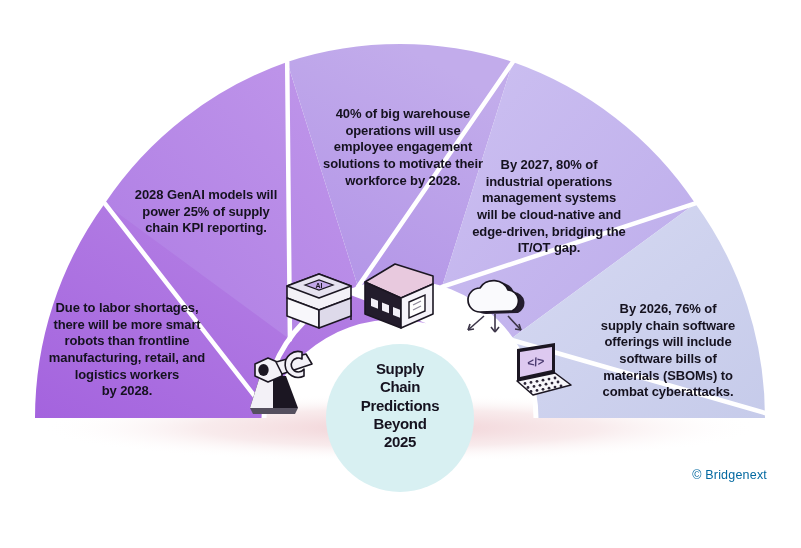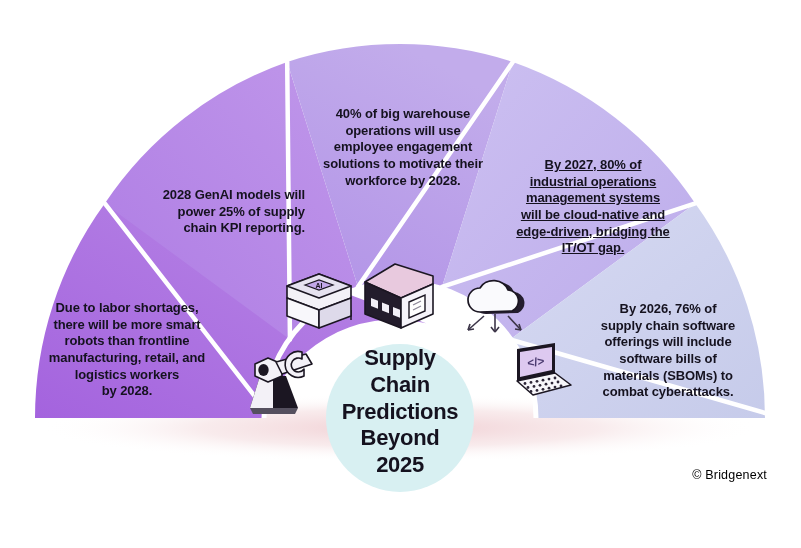--- a/index.html
+++ b/index.html
@@ -26,44 +26,44 @@
     text-align: center;
     color: #15121f;
     font-weight: bold;
     font-size: 13px;
     line-height: 1.28;
     letter-spacing: -0.1px;
     white-space: pre-line;
     pointer-events: none;
   }
   #seg-text-0 { left: 34px;  top: 300px; width: 186px; text-align: center; }
-  #seg-text-1 { left: 123px; top: 187px; width: 182px; text-align: right; }
+  #seg-text-1 { left: 115px; top: 187px; width: 182px; }
   #seg-text-2 { left: 305px; top: 106px; width: 196px; }
-  #seg-text-3 { left: 503px; top: 157px; width: 180px; text-decoration: underline; }
+  #seg-text-3 { left: 459px; top: 157px; width: 180px; }
   #seg-text-4 { left: 576px; top: 301px; width: 184px; }
 
   #center-label {
     position: absolute;
     left: 320px;
-    top: 345px;
+    top: 360px;
     width: 160px;
     text-align: center;
     color: #15121f;
     font-weight: bold;
-    font-size: 22px;
+    font-size: 15px;
     line-height: 1.22;
     white-space: pre-line;
     letter-spacing: -0.3px;
     pointer-events: none;
   }
   #credit {
     position: absolute;
     right: 34px;
     bottom: 66px;
-    color: #000000;
+    color: #0369a1;
     font-size: 12.5px;
     letter-spacing: 0.2px;
   }
 </style>
 </head>
 <body>
 
 <svg id="infographic" viewBox="0 0 801 548">
   <defs>
 

